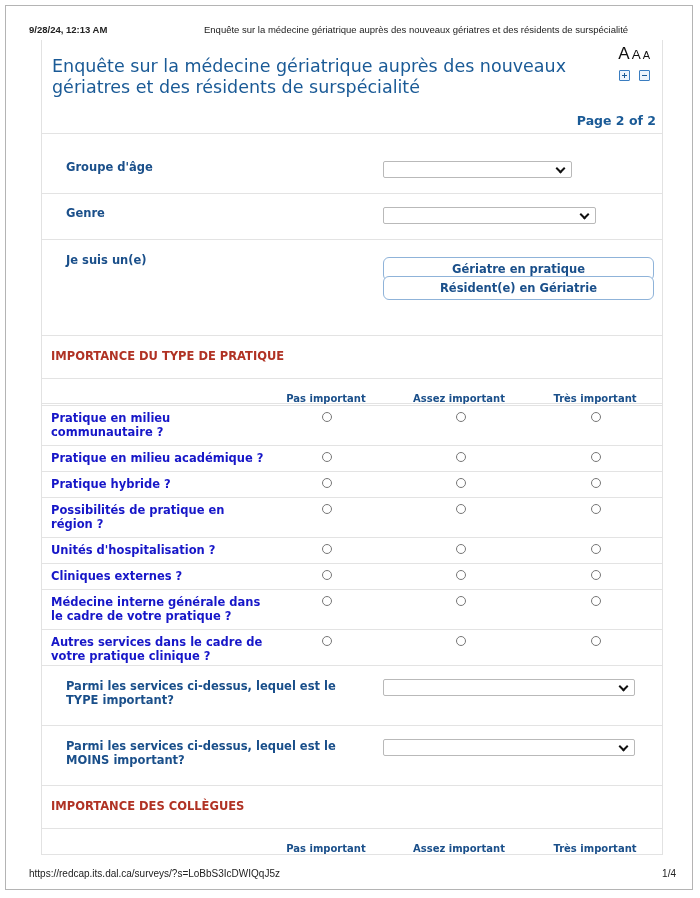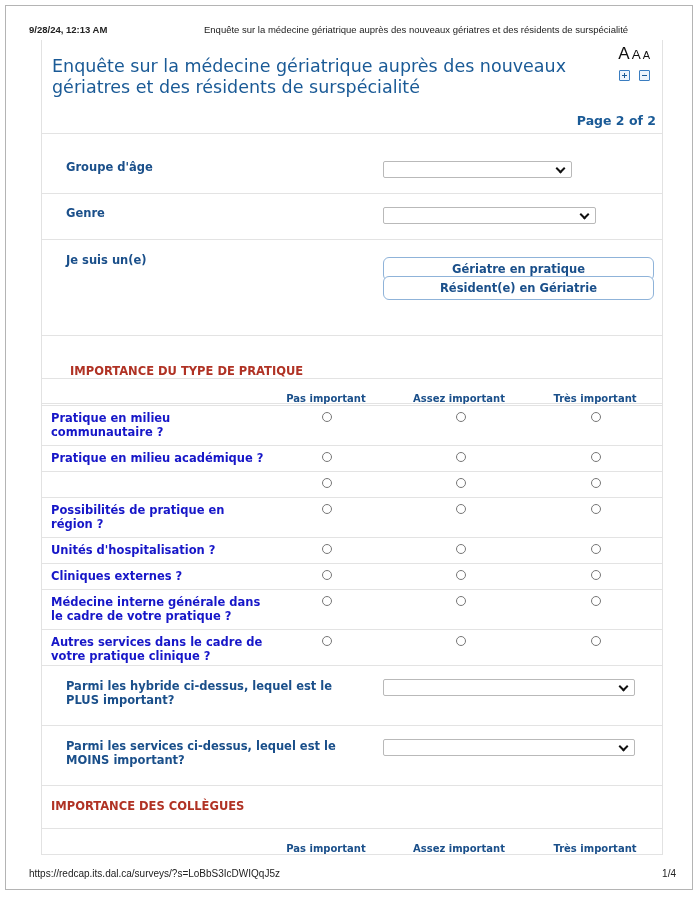--- a/index.html
+++ b/index.html
@@ -112,21 +112,21 @@
     </div>
   </div>
 
   <div class="row" style="top:199px;height:96px;">
     <div class="q-label" style="top:13px;">Je suis un(e)</div>
     <div class="choice-btn" style="top:17px;">Gériatre en pratique</div>
     <div class="choice-btn" style="top:36px;">Résident(e) en Gériatrie</div>
   </div>
 
   <div class="row" style="top:295px;height:43px;">
-    <div class="section-header" style="top:28px;margin-left:19px;">IMPORTANCE DU TYPE DE PRATIQUE</div>
+    <div class="section-header" style="top:13px;">IMPORTANCE DU TYPE DE PRATIQUE</div>
   </div>
 
   <div class="row" style="top:338px;height:26px;border-bottom:1px solid #e3e3e3;">
     <div class="col-head" style="left:224px;top:14px;">Pas important</div>
     <div class="col-head" style="left:357px;top:14px;">Assez important</div>
     <div class="col-head" style="left:493px;top:14px;">Très important</div>
   </div>
 
   <div id="matrix1">
       <div class="row" style="top: 365px; height: 40px;">
@@ -135,20 +135,21 @@
         <span class="radio" style="left: 414px; top: 6px;"></span>
         <span class="radio" style="left: 549px; top: 6px;"></span>
       </div>
       <div class="row" style="top: 405px; height: 26px;">
         <div class="mx-label" style="top: 5px;">Pratique en milieu académique ?</div>
         <span class="radio" style="left: 280px; top: 6px;"></span>
         <span class="radio" style="left: 414px; top: 6px;"></span>
         <span class="radio" style="left: 549px; top: 6px;"></span>
       </div>
       <div class="row" style="top: 431px; height: 26px;">
+        <div class="mx-label" style="top: 5px;">Pratique hybride ?</div>
         <span class="radio" style="left: 280px; top: 6px;"></span>
         <span class="radio" style="left: 414px; top: 6px;"></span>
         <span class="radio" style="left: 549px; top: 6px;"></span>
       </div>
       <div class="row" style="top: 457px; height: 40px;">
         <div class="mx-label" style="top: 5px;">Possibilités de pratique en région ?</div>
         <span class="radio" style="left: 280px; top: 6px;"></span>
         <span class="radio" style="left: 414px; top: 6px;"></span>
         <span class="radio" style="left: 549px; top: 6px;"></span>
       </div>
@@ -172,21 +173,21 @@
       </div>
       <div class="row" style="top: 589px; height: 40px;">
         <div class="mx-label" style="top: 5px;">Autres services dans le cadre de votre pratique clinique ?</div>
         <span class="radio" style="left: 280px; top: 6px;"></span>
         <span class="radio" style="left: 414px; top: 6px;"></span>
         <span class="radio" style="left: 549px; top: 6px;"></span>
       </div>
     </div>
 
   <div class="row" style="top:625px;height:60px;">
-    <div class="q-label" style="top:13px;width:270px;">Parmi les hybride ci-dessus, lequel est le PLUS important?</div>
+    <div class="q-label" style="top:13px;width:270px;">Parmi les services ci-dessus, lequel est le TYPE important?</div>
     <div class="select-box" style="left:341px;top:13px;width:252px;">
       <span class="chev"></span>
     </div>
   </div>
 
   <div class="row" style="top:685px;height:60px;">
     <div class="q-label" style="top:13px;width:270px;">Parmi les services ci-dessus, lequel est le MOINS important?</div>
     <div class="select-box" style="left:341px;top:13px;width:252px;">
       <span class="chev"></span>
     </div>

